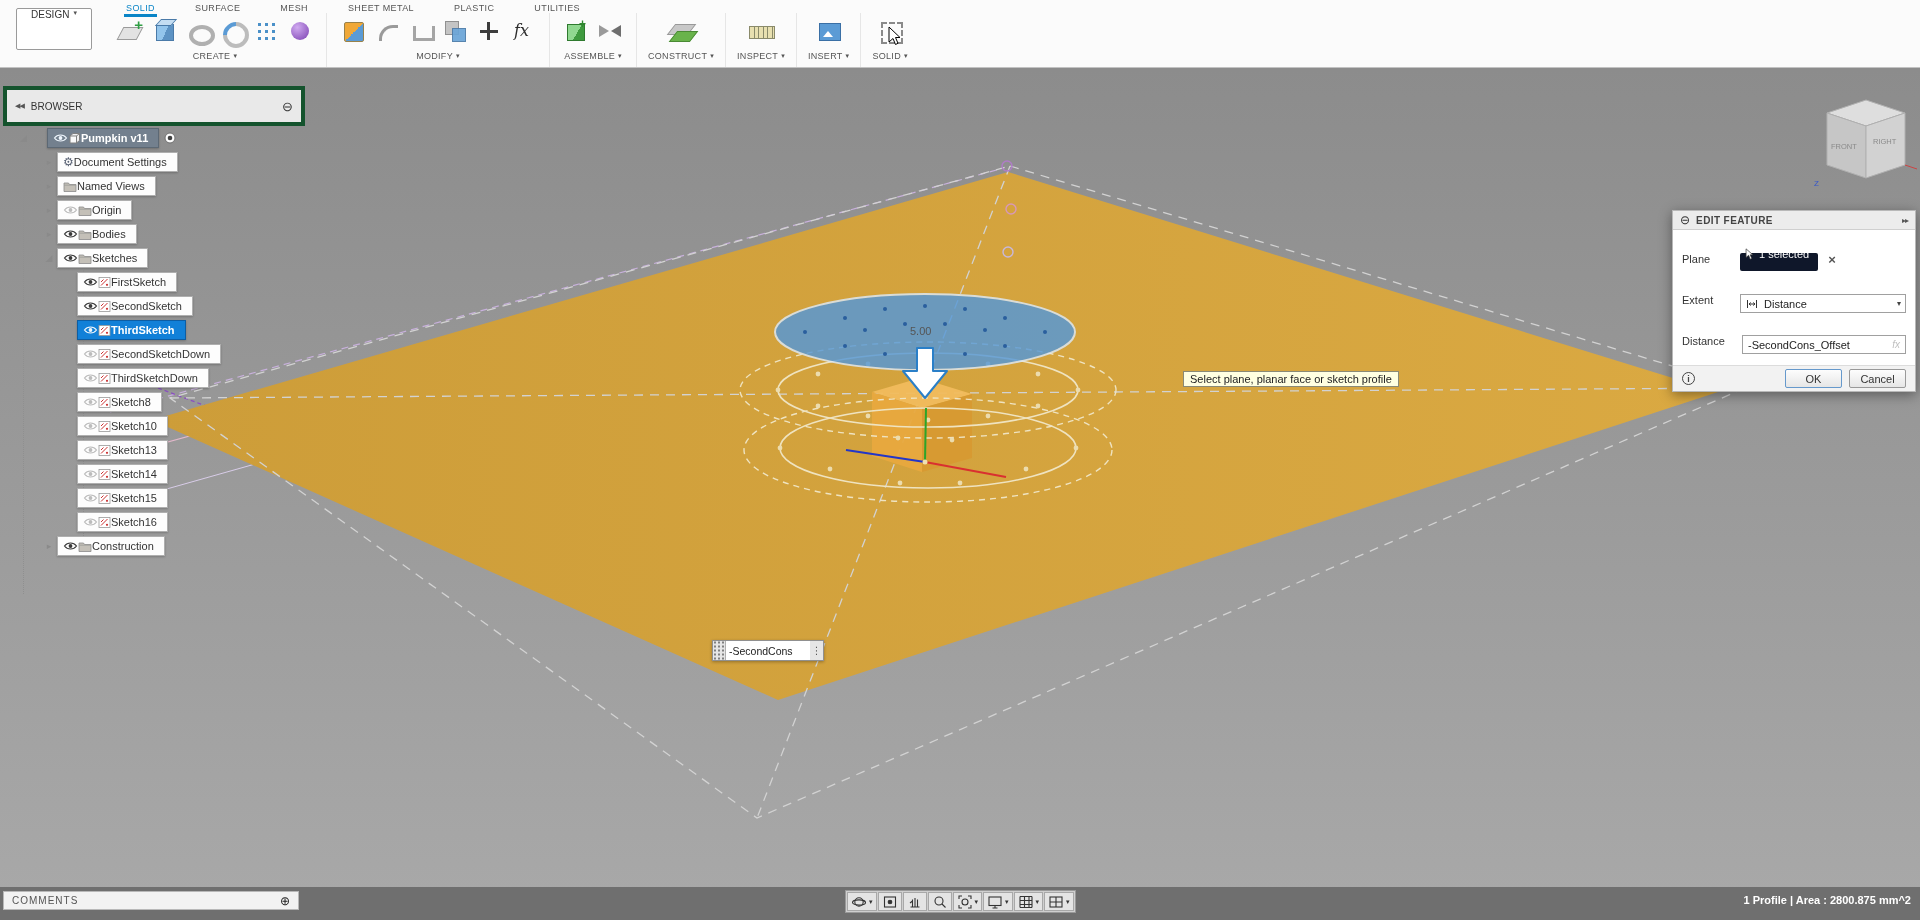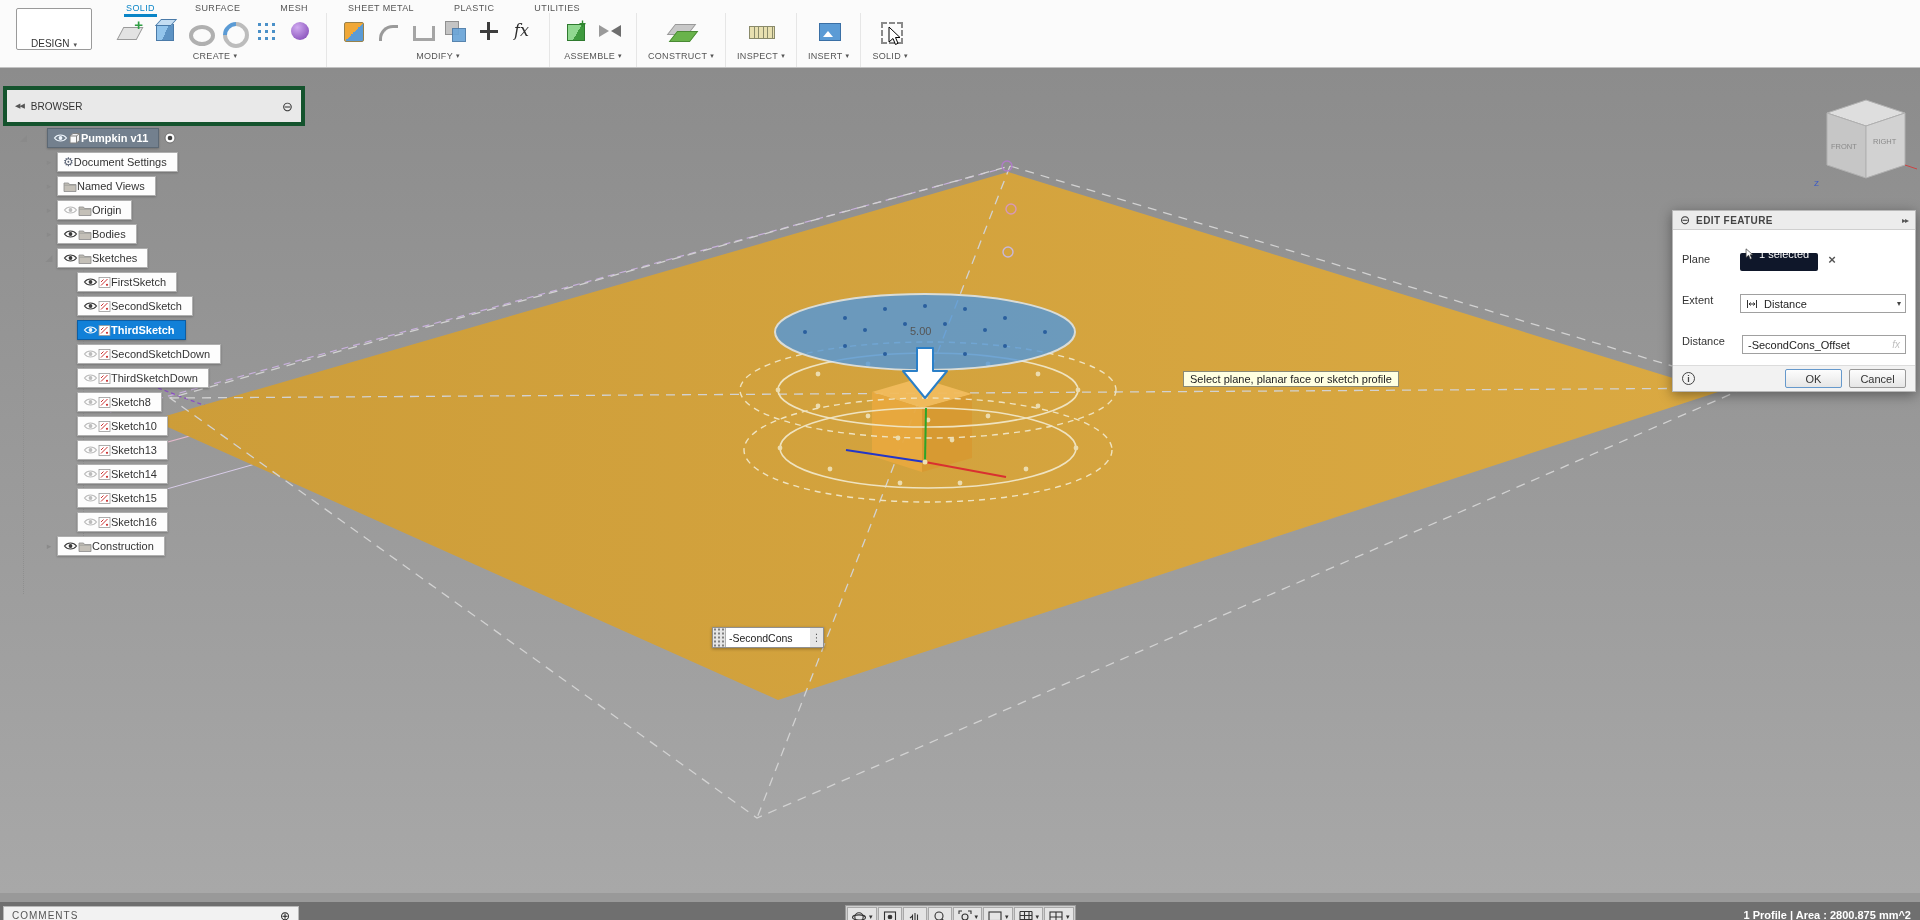--- a/index.html
+++ b/index.html
@@ -4,21 +4,21 @@
 <style>
   *{box-sizing:border-box;margin:0;padding:0;}
   body{font-family:"Liberation Sans",sans-serif;}
   #app{position:relative;width:1920px;height:920px;overflow:hidden;background:#999;font-family:"Liberation Sans",sans-serif;}
 
   
   #scene{position:absolute;left:0;top:68px;z-index:1;}
 
   
   #toolbar{position:absolute;left:0;top:0;width:1920px;height:68px;background:#fbfbfb;border-bottom:1px solid #c2c2c2;z-index:40;}
-  #design-btn{position:absolute;left:16px;top:8px;width:76px;height:42px;border:1px solid #9a9a9a;border-radius:2px;background:#fff;display:flex;align-items:flex-end;justify-content:center;gap:4px;font-size:10px;color:#333;cursor:default;}
+  #design-btn{position:absolute;left:16px;top:8px;width:76px;height:42px;border:1px solid #9a9a9a;border-radius:2px;background:#fff;display:flex;align-items:flex-start;justify-content:center;gap:4px;font-size:10px;color:#333;cursor:default;}
   .caret{font-size:7px;color:#555;}
   #tabs{position:absolute;left:124px;top:0;display:flex;}
   .tab{font-size:9px;letter-spacing:.4px;color:#555;padding:3px 2px 1px;margin-right:36px;border-bottom:3px solid transparent;}
   .tab.active{color:#0a85c7;border-bottom-color:#0a85c7;}
   #groups{position:absolute;left:104px;top:13px;display:flex;height:54px;}
   .tb-group{display:flex;flex-direction:column;align-items:center;padding:0 11px;border-left:1px solid #e6e6e6;}
   .tb-group:first-child{border-left:none;}
   .tb-icons{display:flex;gap:4px;height:36px;align-items:center;}
   .tb-label{font-size:9px;color:#555;margin-top:2px;letter-spacing:.3px;display:flex;align-items:center;}
   .gcaret{font-size:7px;margin-left:3px;color:#555;}
@@ -89,27 +89,27 @@
   .dd-caret{margin-left:auto;font-size:8px;color:#444;}
   .dlg-input{flex:1;height:19px;border:1px solid #a0a0a0;display:flex;align-items:center;font-size:11px;color:#222;padding:0 5px;margin-left:2px;}
   .fx{margin-left:auto;color:#c0c0c0;font-style:italic;font-size:10px;}
   .dlg-footer{background:#f2f2f2;border-top:1px solid #dcdcdc;height:26px;display:flex;align-items:center;padding:0 9px;gap:7px;}
   .info-icon{width:13px;height:13px;border:1px solid #444;border-radius:50%;font-size:9px;font-weight:bold;color:#444;display:flex;align-items:center;justify-content:center;}
   .btn{height:19px;min-width:57px;font-size:11px;color:#333;background:linear-gradient(#fdfdfd,#e6e6e6);border:1px solid #999;border-radius:2px;font-family:"Liberation Sans",sans-serif;}
   .btn.ok{margin-left:auto;border-color:#6699cc;}
 
   
   #tooltip{position:absolute;left:1183px;top:371px;background:#ffffe1;border:1px solid #8a8a76;font-size:11px;color:#222;padding:1px 6px;z-index:15;white-space:nowrap;}
-  #offset-field{position:absolute;left:712px;top:627px;height:21px;display:flex;align-items:center;border:1px solid #909090;background:#e6e6e6;box-shadow:0 1px 3px rgba(0,0,0,.3);z-index:15;}
+  #offset-field{position:absolute;left:712px;top:640px;height:21px;display:flex;align-items:center;border:1px solid #909090;background:#e6e6e6;box-shadow:0 1px 3px rgba(0,0,0,.3);z-index:15;}
   .drag-handle{width:13px;height:100%;border-right:1px solid #b0b0b0;background-image:radial-gradient(circle,#808080 1px,transparent 1.3px);background-size:4px 4px;background-position:center;}
   #offset-input{width:84px;height:100%;border:none;outline:none;font-size:10.5px;color:#222;padding:0 3px;font-family:"Liberation Sans",sans-serif;background:#fff;}
   .more-dots{width:13px;text-align:center;font-size:10px;color:#555;line-height:1;}
 
   
-  #bottombar{position:absolute;left:0;bottom:0;width:1920px;height:18px;background:#6f6f6f;z-index:25;}
+  #bottombar{position:absolute;left:0;bottom:0;width:1920px;height:33px;background:#6f6f6f;z-index:25;}
   #comments{position:absolute;left:3px;top:4px;width:296px;height:19px;background:#f2f2f2;border:1px solid #b8b8b8;display:flex;align-items:center;padding:0 8px;font-size:10px;letter-spacing:1px;color:#555;}
   #comments .plus{margin-left:auto;font-size:12px;color:#222;letter-spacing:0;line-height:1;}
   #navbar{position:absolute;left:845px;top:3px;display:flex;background:#cfcfcf;border:1px solid #9a9a9a;padding:1px;}
   .nav-btn{height:19px;background:#e4e4e4;border:1px solid #a8a8a8;display:flex;align-items:center;justify-content:center;margin-right:1px;padding:0 3px;}
   .nav-btn:last-child{margin-right:0;}
   .nav-caret{font-size:7px;margin-left:2px;color:#333;}
   #status{position:absolute;right:9px;top:7px;color:#fff;font-size:11px;font-weight:bold;}
 </style>
 </head>
 <body>

